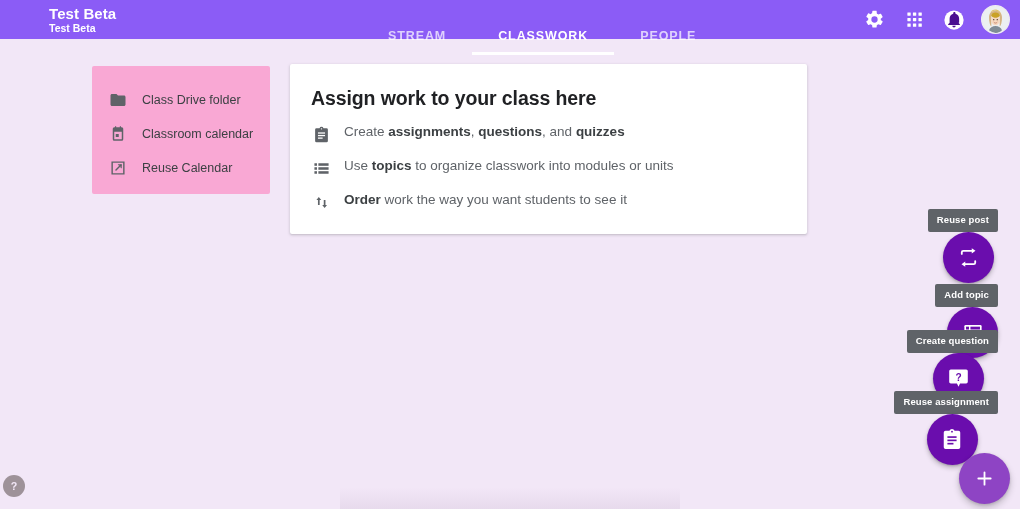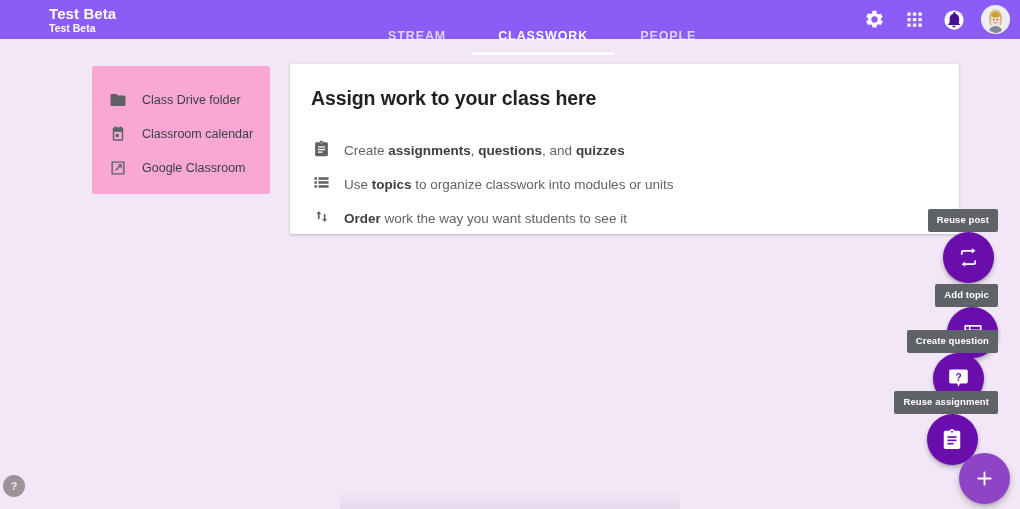--- a/index.html
+++ b/index.html
@@ -165,40 +165,40 @@
     font-size: 12.5px;
     color: #3c4043;
     white-space: nowrap;
   }
 
   
   #main-card {
     position: absolute;
     left: 290px;
     top: 64px;
-    width: 669px;
+    width: 517px;
     height: 170px;
     background: #ffffff;
     border-radius: 2px;
     box-shadow: 0 1px 2px rgba(60,64,67,.18), 0 1px 3px 1px rgba(60,64,67,.08);
   }
   #main-card-title {
     font-size: 19.5px;
     color: #202124;
     font-weight: bold;
     margin: 23px 0 0 21px;
     letter-spacing: -.1px;
   }
   #main-card-list {
     margin-top: 14px;
     margin-left: 21px;
   }
   .hint-row {
     display: flex;
-    align-items: flex-end;
+    align-items: flex-start;
     height: 34px;
   }
   .hint-icon {
     width: 20px;
     height: 20px;
     flex: 0 0 20px;
     display: flex;
     align-items: center;
     justify-content: center;
   }
@@ -393,21 +393,21 @@
   </div>
 
   <div class="sidebar-item">
     <span class="sidebar-icon">
       <svg width="18" height="18" viewBox="0 0 24 24">
         <path fill="none" stroke="#5f6368" stroke-width="1.9" d="M4.2 4.2h15.6v15.6H4.2z"></path>
         <path fill="none" stroke="#5f6368" stroke-width="1.9" stroke-linecap="round" d="M9.3 14.7 16 8"></path>
         <path fill="#5f6368" d="M11.5 7.1H17v5.5l-1.8-1.3V8.9h-1.9z"></path>
       </svg>
     </span>
-    <span class="sidebar-label">Google Classroom</span>
+    <span class="sidebar-label">Reuse Calendar</span>
   </div>
 
 </div>
 
 <div id="main-card">
 
   <div id="main-card-title">Assign work to your class here</div>
 
   <div id="main-card-list">
 

